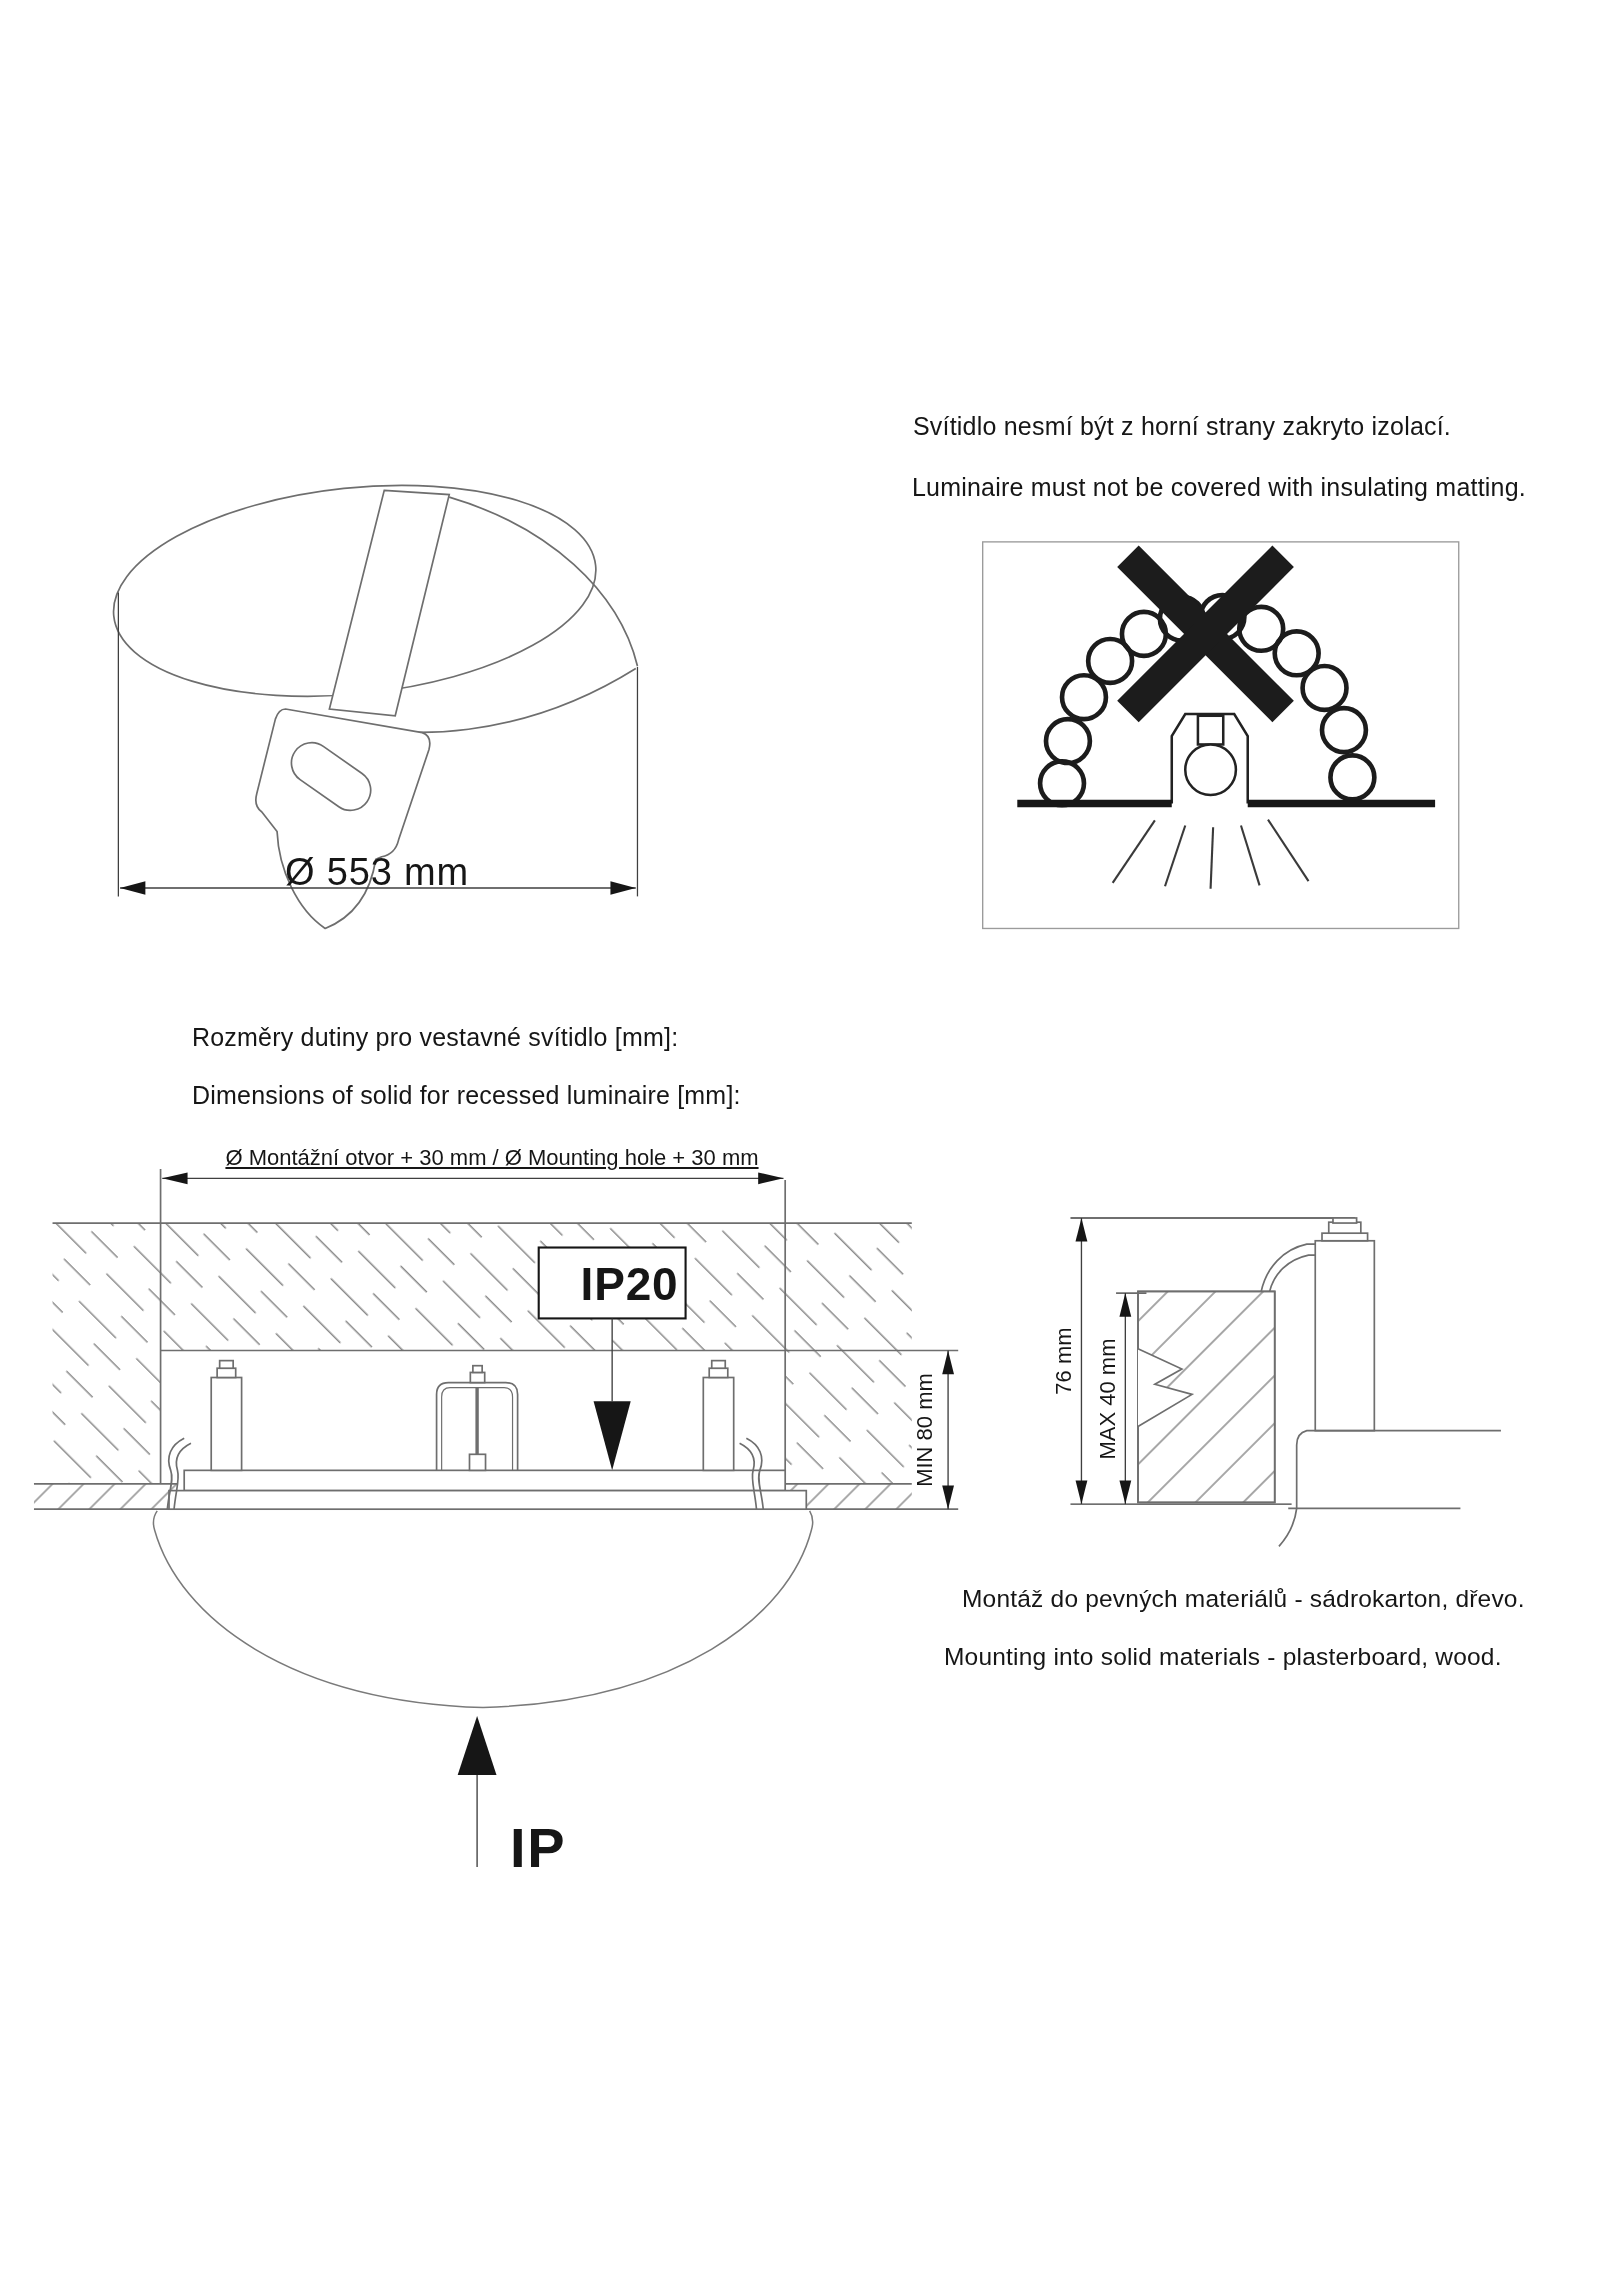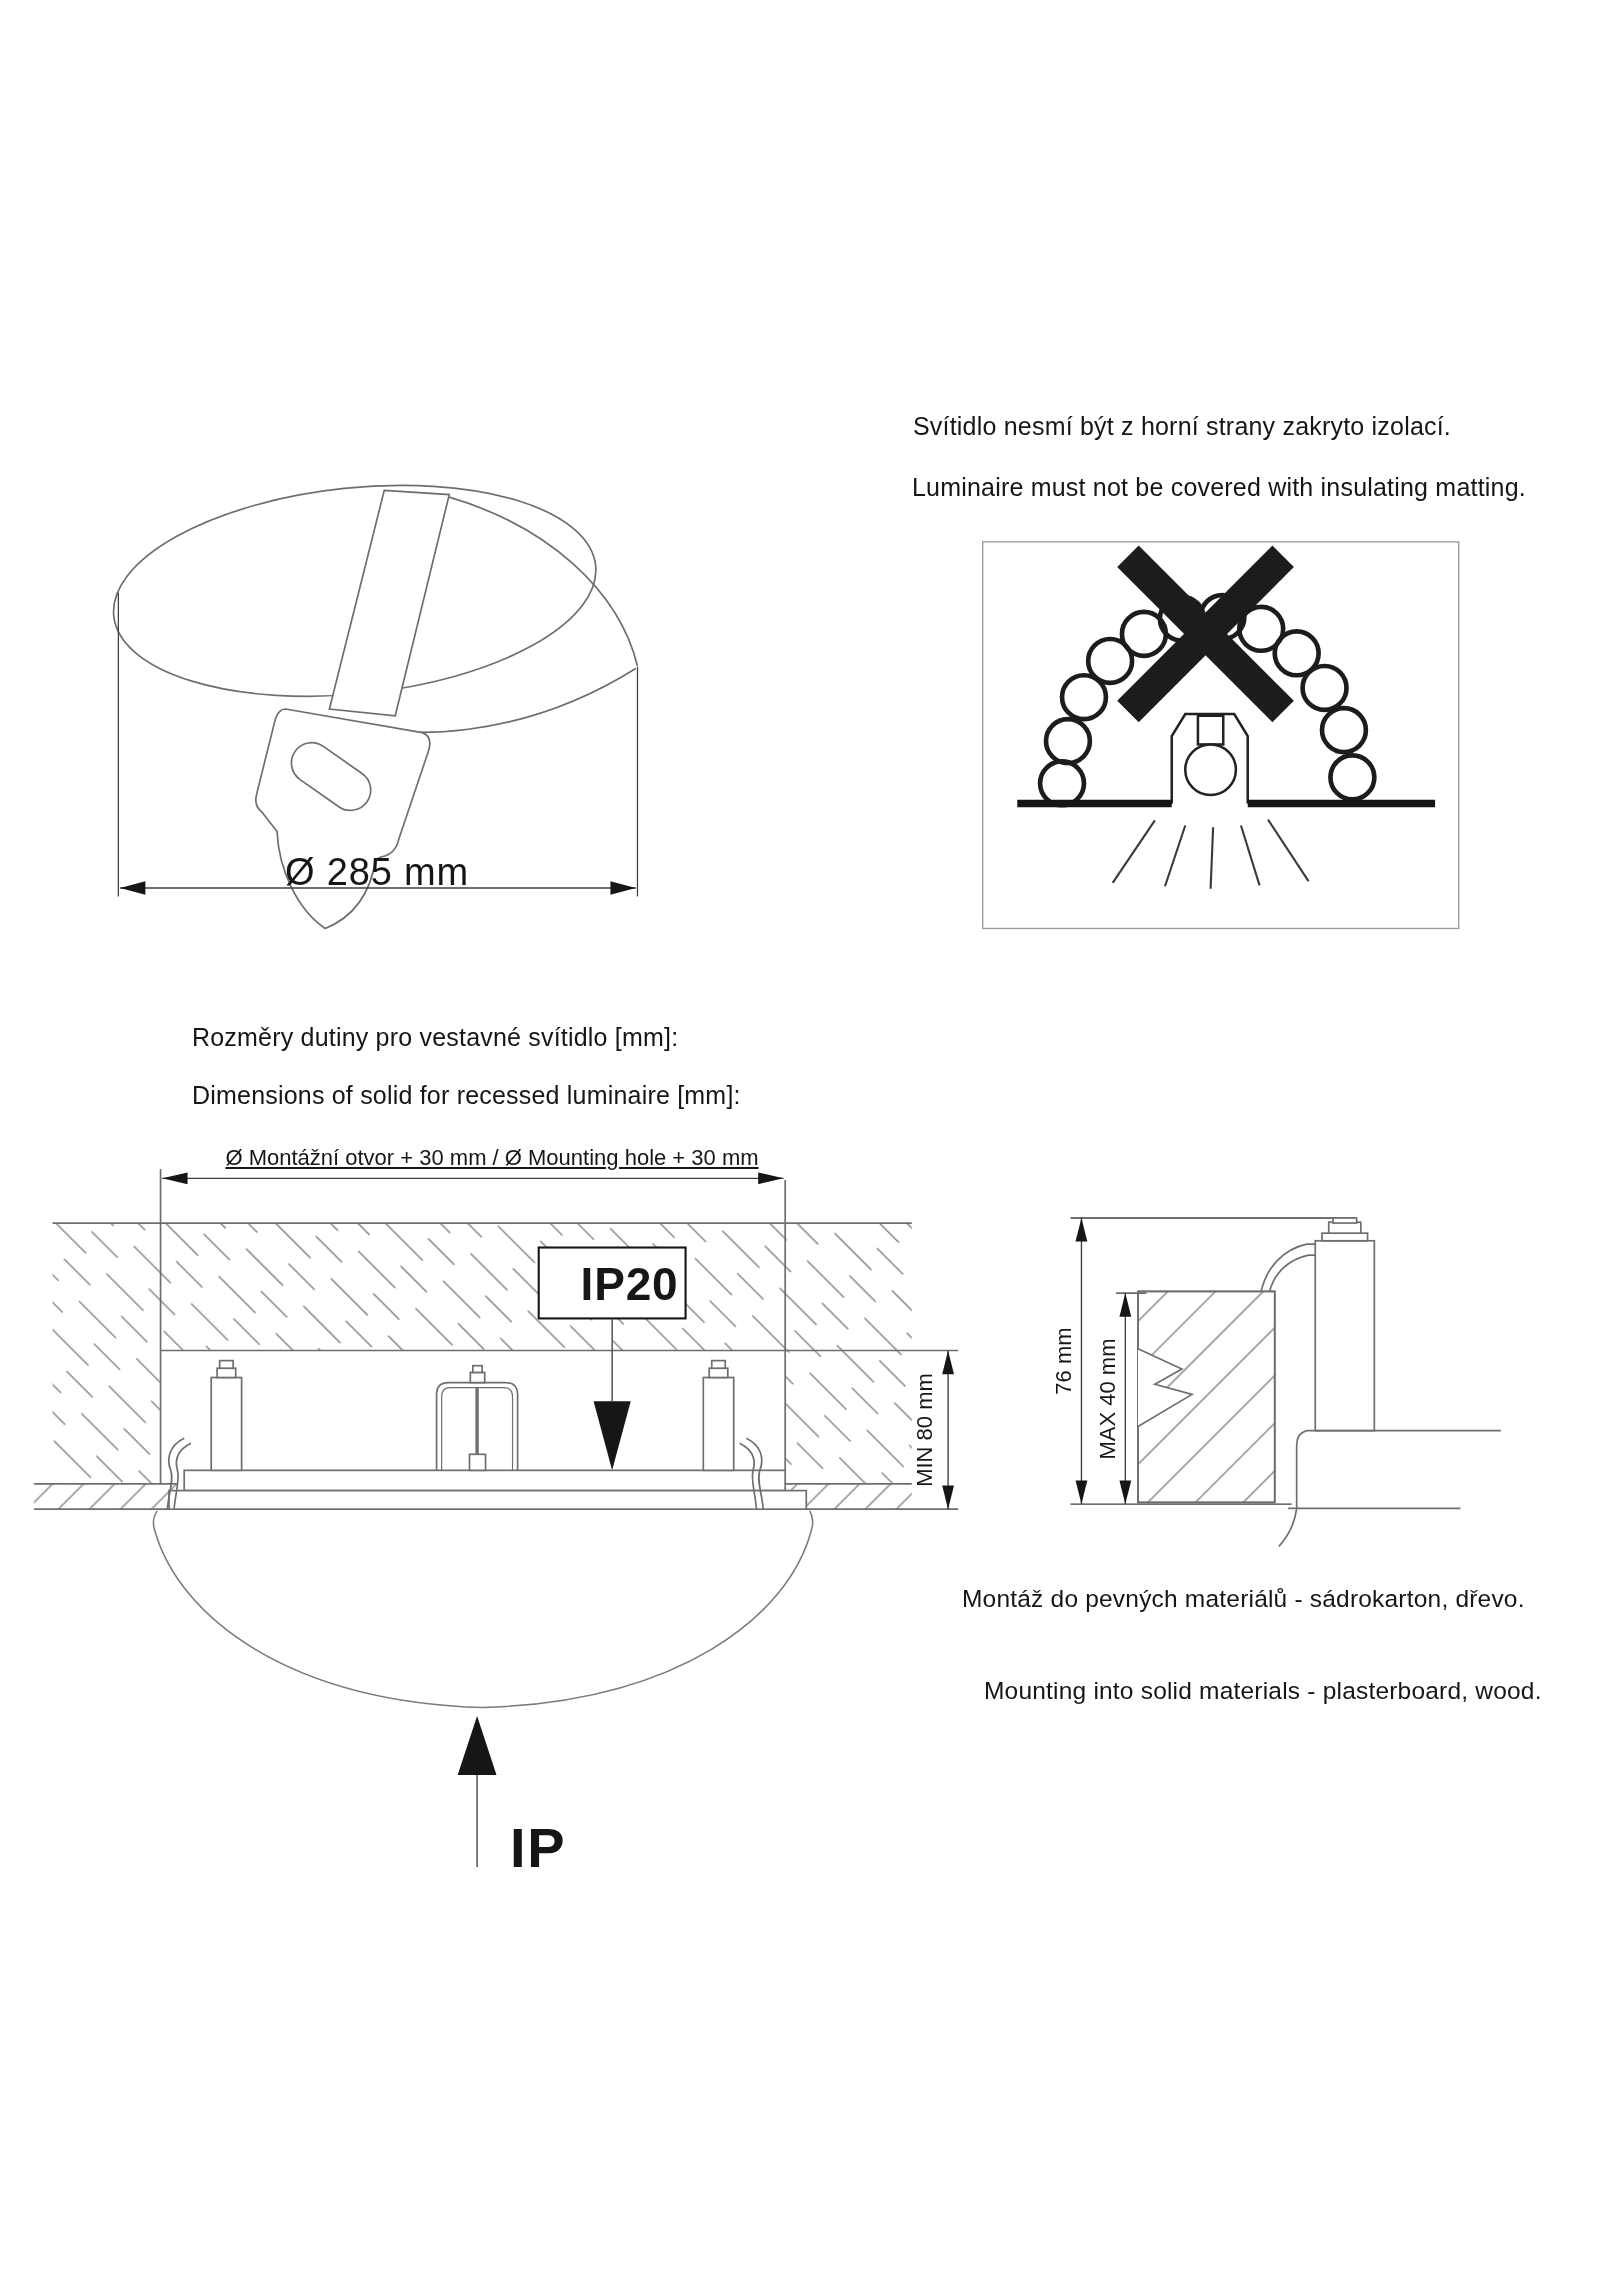--- a/index.html
+++ b/index.html
@@ -210,31 +210,31 @@
       <path d="M1536,1787 Q1533,1812 1515,1832"></path>
     </g>
   </svg>
 
   <div class="t body-text" style="left:912px;top:473px;">Luminaire must not be covered with insulating matting.</div>
   <div class="t body-text" style="left:913px;top:412px;">Svítidlo nesmí být z horní strany zakryto izolací.</div>
 
   <div class="t body-text" style="left:192px;top:1023px;">Rozměry dutiny pro vestavné svítidlo [mm]:</div>
   <div class="t body-text" style="left:192px;top:1081px;">Dimensions of solid for recessed luminaire [mm]:</div>
 
-  <div class="t dim-big ctr" style="left:377px;top:851px;">Ø 285 mm</div>
+  <div class="t dim-big ctr" style="left:377px;top:851px;">Ø 553 mm</div>
 
   <div class="t dim-label ctr" style="left:492px;top:1145px;text-decoration:underline;">Ø Montážní otvor + 30 mm / Ø Mounting hole + 30 mm</div>
 
   <div class="t dim-label rot" style="left:925px;top:1430px;">MIN 80 mm</div>
 
   <div class="t dim-label rot" style="left:1064px;top:1361px;">76 mm</div>
 
   <div class="t dim-label rot" style="left:1108px;top:1399px;">MAX 40 mm</div>
 
   <div class="t ip20" style="left:539px;top:1248px;width:147px;height:71px;">IP20</div>
 
   <div class="t ipmark" style="left:510px;top:1815px;">IP</div>
 
   <div class="t note-text" style="left:962px;top:1585px;">Montáž do pevných materiálů - sádrokarton, dřevo.</div>
-  <div class="t note-text" style="left:984px;top:1643px;margin-top:34px;">Mounting into solid materials - plasterboard, wood.</div>
+  <div class="t note-text" style="left:944px;top:1643px;">Mounting into solid materials - plasterboard, wood.</div>
 
 </div>
 
 
 </body></html>

